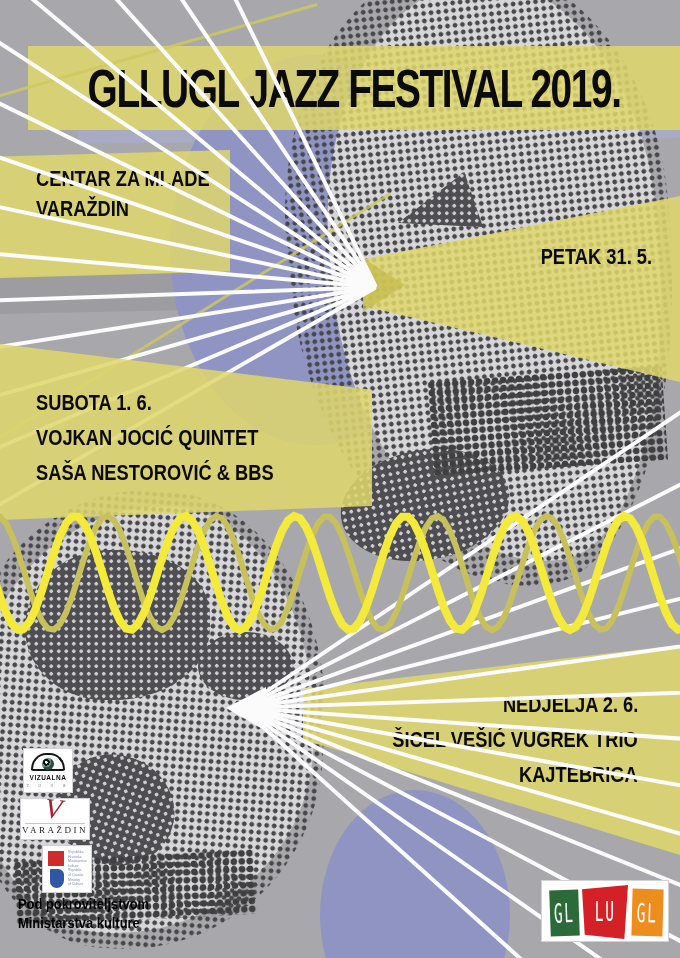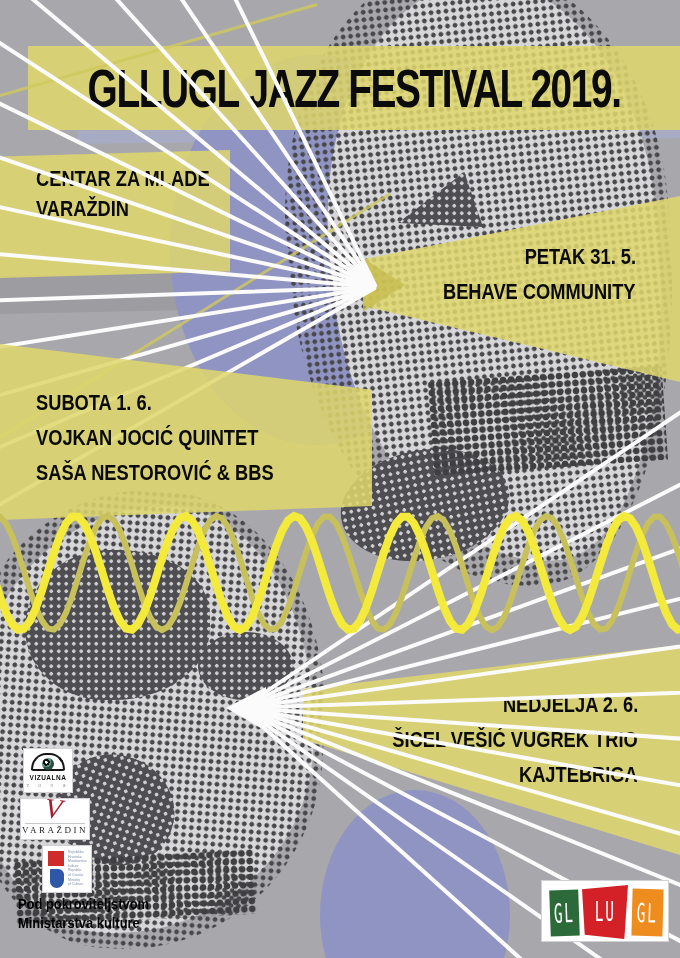--- a/index.html
+++ b/index.html
@@ -51,21 +51,21 @@
   .petak-apex{left:363px;top:258px;width:42px;height:54px;background:rgba(195,187,75,.7);clip-path:polygon(0 0,100% 50%,0 100%);z-index:6;}
   .subota-block{left:0;top:344px;width:372px;height:176px;clip-path:polygon(0 0,100% 26%,100% 92%,0 100%);z-index:9;}
   .nedjelja-beam{left:303px;top:645px;width:377px;height:210px;clip-path:polygon(0 21%,100% 0,100% 100%,0 45%);}
   
   .btxt{z-index:6;color:#0a0a0a;font-weight:bold;font-size:21.5px;white-space:nowrap;}
   .btxt div{line-height:35px;}
   .cond{display:inline-block;transform:scaleX(.85);transform-origin:0 50%;}
   .cond-r{display:inline-block;transform:scaleX(.85);transform-origin:100% 50%;}
   .venue-text{left:36px;top:164px;}
   .venue-text div{line-height:30px;}
-  .petak-text{right:44px;top:240px;text-align:right;}
+  .petak-text{right:28px;top:240px;text-align:right;}
   .subota-text{left:36px;top:386px;z-index:9;}
   .nedjelja-text{right:42px;top:688px;text-align:right;z-index:6;}
   
   .yline{position:absolute;height:3px;background:rgba(208,200,92,.8);transform-origin:0 50%;z-index:7;}
   .ray{position:absolute;background:#fbfbfc;border-radius:3px;transform-origin:0 50%;z-index:8;}
   .wtri{left:226px;top:687px;width:40px;height:44px;background:#fbfbfc;clip-path:polygon(0 48%,100% 0,100% 100%);z-index:8;}
   #waves{position:absolute;left:0;top:495px;z-index:10;}
   
   .logo-box{background:#fff;border:1px solid #d2d2d4;box-sizing:border-box;z-index:11;}
   .viz{left:23px;top:748px;width:50px;height:45px;text-align:center;}
@@ -125,21 +125,20 @@
   <div class="abs ybk centar-block"></div>
   <div class="abs btxt venue-text">
     <div><span class="cond">CENTAR ZA MLADE</span></div>
     <div><span class="cond">VARAŽDIN</span></div>
   </div>
 
   <div class="abs ybk petak-beam"></div>
   <div class="abs petak-apex"></div>
   <div class="abs btxt petak-text">
     <div><span class="cond-r">PETAK 31. 5.</span></div>
-    <div><span class="cond-r">BEHAVE COMMUNITY</span></div>
   </div>
 
   <div class="abs ybk nedjelja-beam"></div>
   <div class="abs btxt nedjelja-text">
     <div><span class="cond-r">NEDJELJA 2. 6.</span></div>
     <div><span class="cond-r">ŠICEL VEŠIĆ VUGREK TRIO</span></div>
     <div><span class="cond-r">KAJTEBRIGA</span></div>
   </div>
 
   <div class="yline" style="left:0;top:94px;width:330px;transform:rotate(-16deg);"></div>

